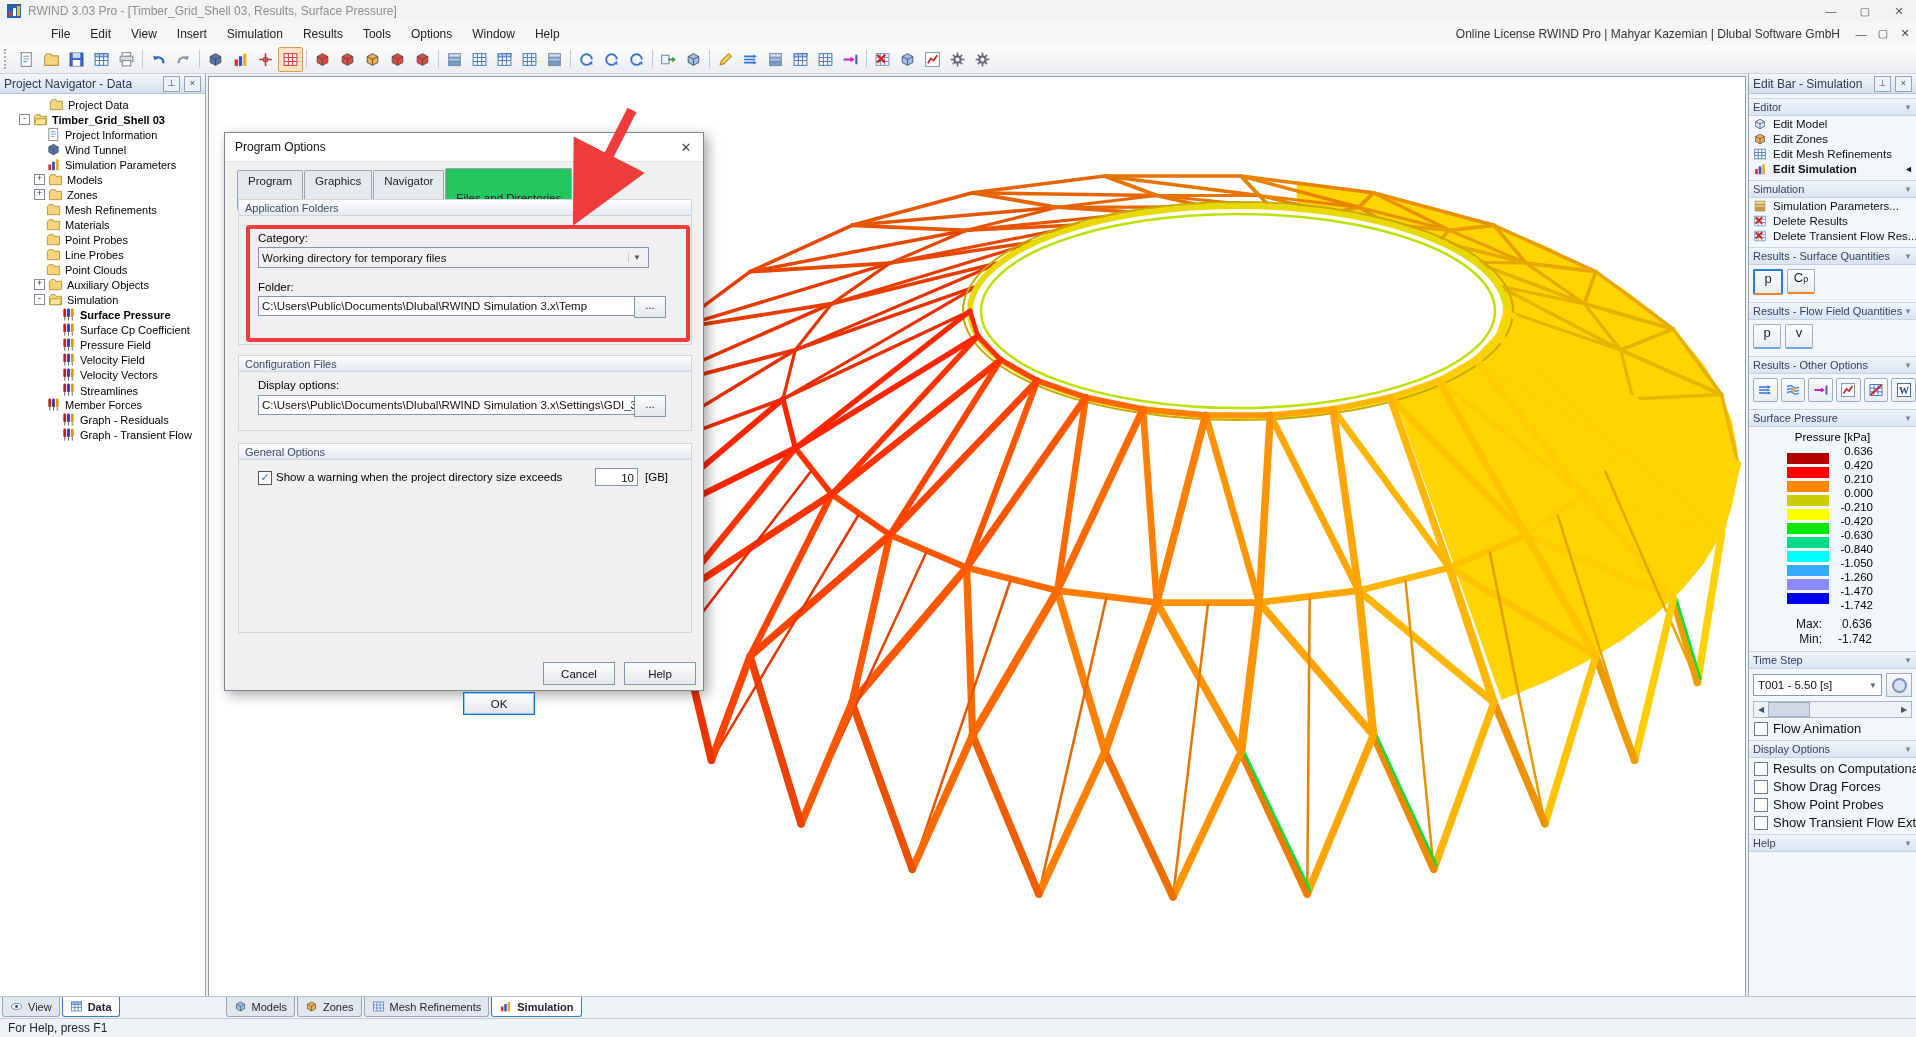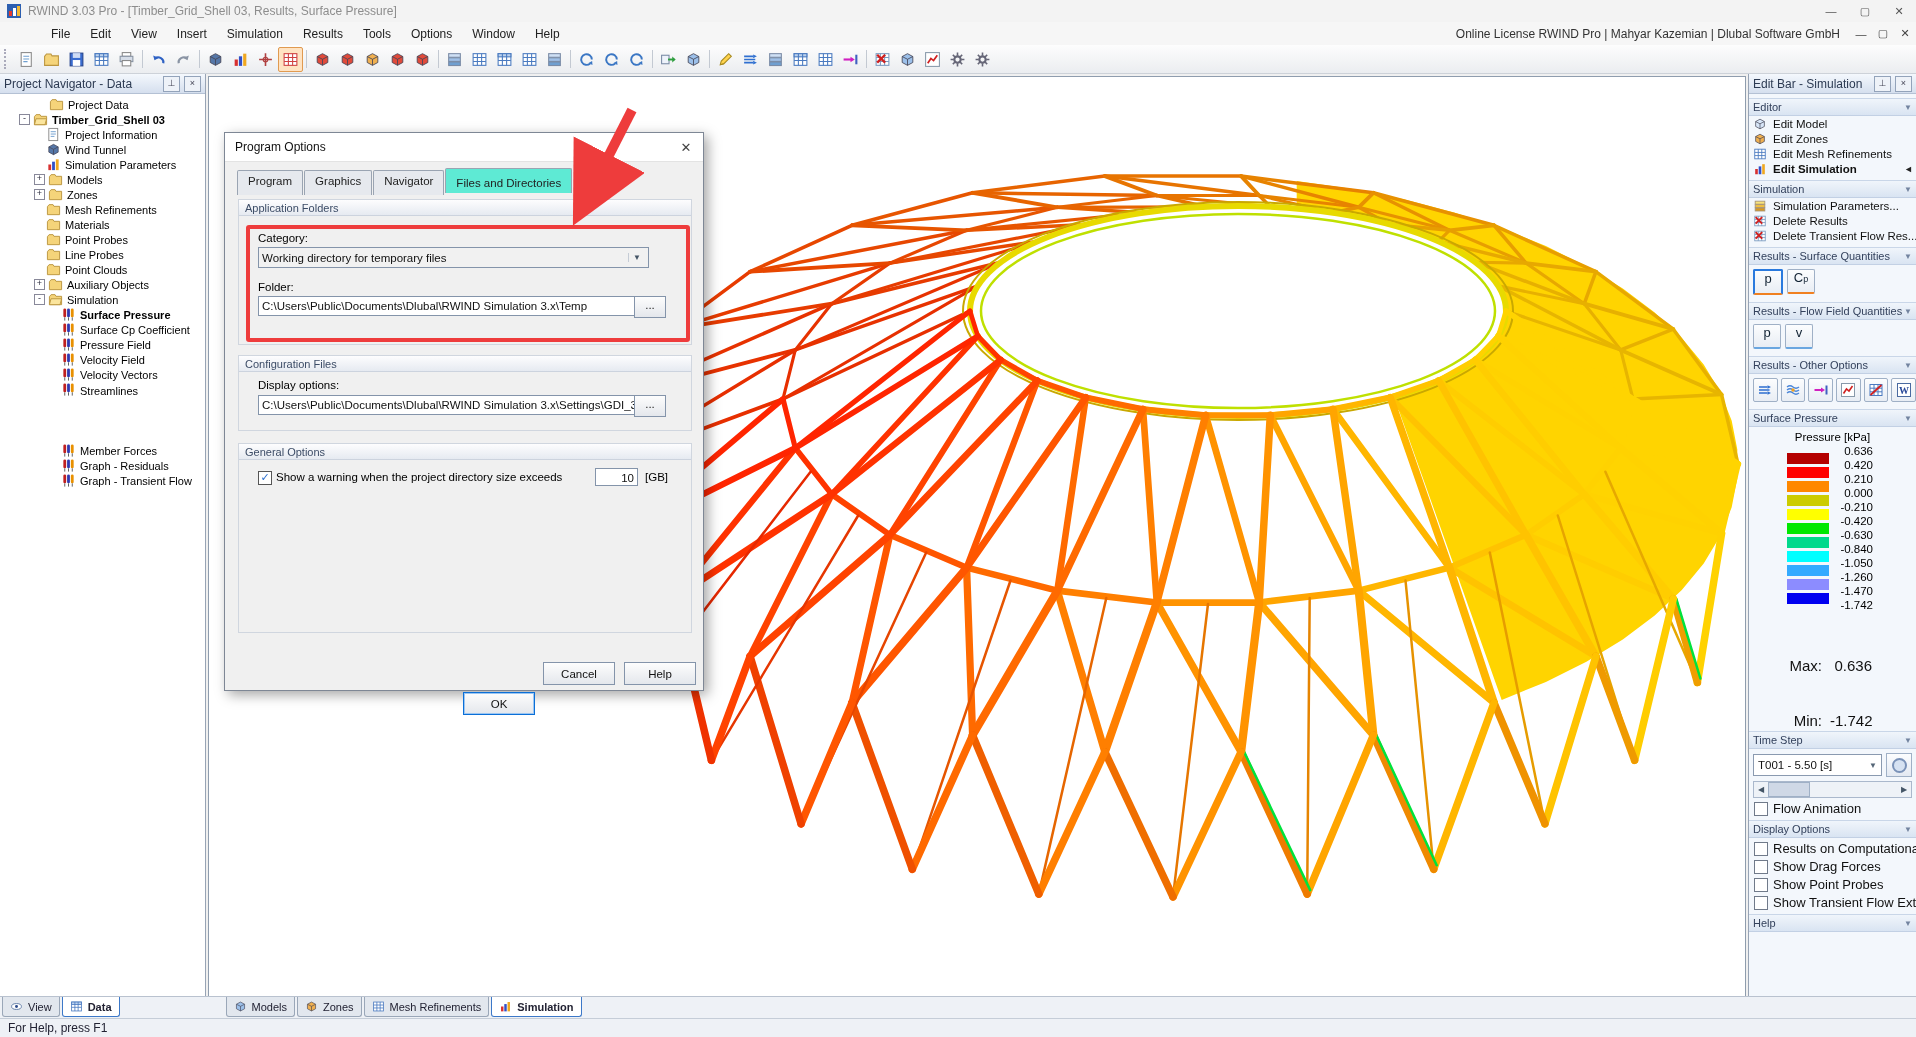--- a/index.html
+++ b/index.html
@@ -50,21 +50,21 @@
   .q-active{border:2px solid #2a7ade;}
   .q-under-o{border-bottom:2px solid #f08020;}
   .q-under-b{border-bottom:2px solid #6aa6e0;}
   .q-sub{font-size:9px;margin-top:4px;}
   .oo-row{display:flex;gap:3px;padding:4px 0 3px 4px;}
   .oo-btn{width:24px;height:22px;background:linear-gradient(#fcfdfe,#e8edf4);border:1px solid #9fb0c6;border-radius:2px;display:flex;align-items:center;justify-content:center;}
   .legend-title{text-align:center;font-size:11.5px;margin:4px 0 2px 0;color:#000;}
   #legend-rows{position:relative;height:176px;}
   .lg-val{position:absolute;left:56px;width:68px;text-align:right;font-size:11.5px;color:#000;}
   .lg-sw{position:absolute;left:38px;width:42px;height:11px;}
-  .lg-mm{display:flex;justify-content:flex-end;padding-right:44px;gap:8px;font-size:15px;height:15px;margin-top:40px;}
+  .lg-mm{display:flex;justify-content:flex-end;padding-right:44px;gap:8px;font-size:12px;height:15px;}
   .lg-mm .mmv{width:42px;text-align:right;}
   .ts-row{display:flex;align-items:center;padding:4px 4px 0 4px;gap:4px;}
   .ts-combo{flex:1;height:20px;border:1px solid #8a9ab0;background:#fff;display:flex;align-items:center;padding:0 4px;font-size:11.5px;}
   .ts-combo .cv{flex:1;}
   .ts-combo .ca{color:#567;font-size:8px;}
   .ts-gear{width:24px;height:22px;border:1px solid #9fb0c6;background:linear-gradient(#fcfdfe,#e3e9f2);display:flex;align-items:center;justify-content:center;}
   .gear-dot{width:11px;height:11px;border-radius:50%;border:2px solid #7a92b8;background:#d6e2f2;}
   .ts-scroll{display:flex;align-items:center;margin:4px 4px 0 4px;height:15px;border:1px solid #aab8cc;background:#eef2f7;}
   .ts-scroll .sa{width:14px;text-align:center;font-size:8px;color:#456;}
   .ts-scroll .thumb{width:40px;height:13px;background:#cfd8e6;border:1px solid #9fb0c6;}
@@ -79,21 +79,21 @@
   #vp-tabs{display:flex;margin-left:104px;}
   
   #statusbar{position:absolute;left:0;bottom:0;width:100%;height:19px;background:#eef1f6;border-top:1px solid #c5cdd8;display:flex;align-items:center;padding-left:8px;box-sizing:border-box;color:#223;}
   
   #dlg{position:absolute;left:224px;top:132px;width:478px;height:557px;background:#f0f0f0;border:1px solid #7e8795;box-shadow:4px 4px 12px rgba(0,0,0,.35);z-index:20;font-size:11.5px;}
   #dlg-titlebar{height:28px;background:#fff;display:flex;align-items:center;padding-left:10px;border-bottom:1px solid #e3e3e3;}
   #dlg-title{font-size:12px;color:#111;}
   #dlg-close{margin-left:auto;width:34px;height:24px;display:flex;align-items:center;justify-content:center;color:#444;font-size:13px;}
   #dlg-tabs{display:flex;margin:8px 0 0 12px;}
   .dtab{padding:4px 10px;border:1px solid #9aa4b2;border-bottom:none;background:#e6e9ee;margin-right:1px;border-radius:2px 2px 0 0;color:#222;}
-  .dtab-active{background:#5eead4;position:relative;top:-2px;padding-top:8px;font-weight:normal;}
+  .dtab-active{background:#22c55e;position:relative;top:-2px;padding-top:23px;font-weight:normal;}
   .grp{position:absolute;border:1px solid #d0d6df;background:transparent;}
   .grp-cap{position:absolute;left:0;top:0;right:0;height:16px;background:linear-gradient(#fdfdfe,#e6eaf1);border-bottom:1px solid #ccd3de;color:#3c4c66;display:flex;align-items:center;padding-left:6px;font-size:11px;box-sizing:border-box;}
   .dlg-label{position:absolute;color:#000;}
   .dfield{position:absolute;height:18px;border:1px solid #8494aa;background:#fff;display:flex;align-items:center;padding:0 3px;overflow:hidden;white-space:nowrap;cursor:text;}
   .dcombo{position:absolute;height:19px;border:1px solid #8494aa;background:#f1f1f1;display:flex;align-items:center;padding:0 3px;overflow:hidden;white-space:nowrap;}
   .dcombo .ca{margin-left:auto;width:16px;text-align:center;color:#456;font-size:8px;border-left:1px solid #c5ccd6;}
   .dots-btn{position:absolute;width:30px;height:20px;border:1px solid #8494aa;background:linear-gradient(#fdfdfd,#e4e7ec);text-align:center;line-height:16px;color:#222;}
   .dbtn{position:absolute;width:70px;height:21px;border:1px solid #8494aa;background:linear-gradient(#fdfdfd,#e4e7ec);display:flex;align-items:center;justify-content:center;color:#111;}
   .dbtn-default{border:1px solid #0b6fd7;box-shadow:inset 0 0 0 1px #9cc6f2;}
   #red-box{position:absolute;left:21px;top:92px;width:436px;height:109px;border:4px solid #ee3c3c;border-radius:3px;z-index:5;pointer-events:none;}
@@ -551,21 +551,21 @@
         <div class="tree-row" style="padding-left: 49px; align-items: flex-end;">
           <span style="width: 12px; flex: 0 0 auto;"></span>
           <span class="tico"><svg viewBox="0 0 16 16" width="15" height="15">
               <rect x="2.5" y="1.5" width="3" height="9.5" rx="1.5" fill="#c02020"></rect>
               <rect x="6.5" y="1.5" width="3" height="9.5" rx="1.5" fill="#3038b0"></rect>
               <rect x="10.5" y="1.5" width="3" height="9.5" rx="1.5" fill="#e89000"></rect>
               <path d="M4 11v3.5M8 11v3.5M12 11v3.5" stroke="#555" fill="none"></path>
             </svg></span>
           <span class="tlabel">Streamlines</span>
         </div>
-        <div class="tree-row" style="padding-left: 49px; margin-top: 46px;">
+        <div class="tree-row" style="padding-left: 34px;">
           <span style="width: 12px; flex: 0 0 auto;"></span>
           <span class="tico"><svg viewBox="0 0 16 16" width="15" height="15">
               <rect x="2.5" y="1.5" width="3" height="9.5" rx="1.5" fill="#c02020"></rect>
               <rect x="6.5" y="1.5" width="3" height="9.5" rx="1.5" fill="#3038b0"></rect>
               <rect x="10.5" y="1.5" width="3" height="9.5" rx="1.5" fill="#e89000"></rect>
               <path d="M4 11v3.5M8 11v3.5M12 11v3.5" stroke="#555" fill="none"></path>
             </svg></span>
           <span class="tlabel">Member Forces</span>
         </div>
         <div class="tree-row" style="padding-left: 49px;">

